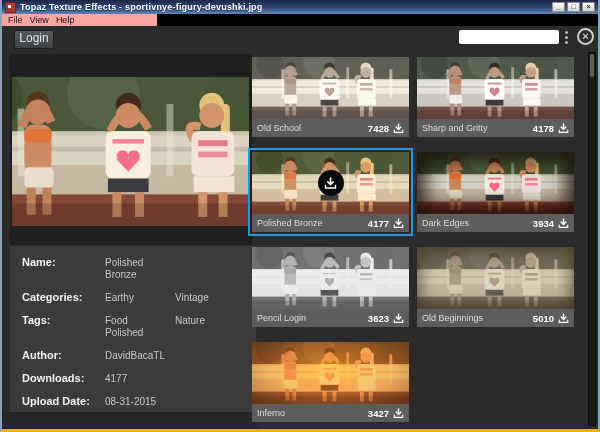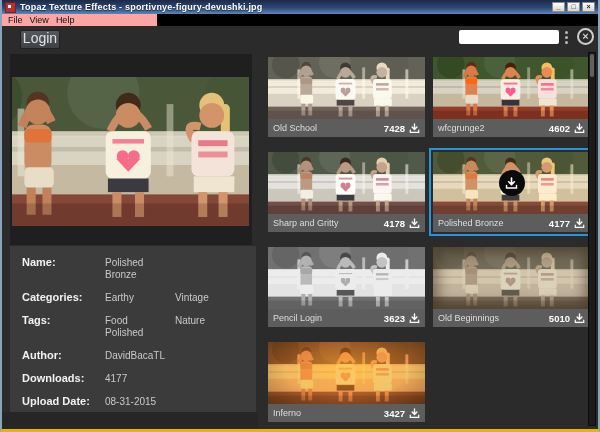--- a/index.html
+++ b/index.html
@@ -18,44 +18,44 @@
   .win-btns{margin-left:auto;display:flex;gap:2px;}
   .win-btn{width:13px;height:10px;background:linear-gradient(#fdfdfd,#d9d6cf);border:1px solid #8a8a8a;
            font-size:7px;line-height:8px;text-align:center;color:#222;box-sizing:border-box;
            font-weight:bold;}
   
   .menubar{position:absolute;left:0;top:14px;width:100%;height:12px;background:#000;}
   .menubar-strip{position:absolute;left:0;top:0;width:155px;height:12px;background:#fca5a5;
                  display:flex;align-items:center;gap:0;padding-left:6px;box-sizing:border-box;}
   .menu-item{font-size:9px;color:#111;padding:0 7px 0 0;cursor:default;}
   
-  .login-btn{position:absolute;left:18px;top:30px;width:38px;height:17px;
+  .login-btn{position:absolute;left:12px;top:30px;width:38px;height:17px;
              background:linear-gradient(#55595e,#3e4247);border:1px solid #202020;border-radius:2px;
-             color:#e2e2e2;font-size:14px;text-align:center;line-height:15px;}
+             color:#e2e2e2;font-size:12px;text-align:center;line-height:15px;}
   .search-box{position:absolute;left:457px;top:30px;width:100px;height:14px;border:none;border-radius:2px;
               background:#fff;font-size:10px;padding:0 4px;box-sizing:border-box;color:#222;}
   .dots-icon{position:absolute;left:563px;top:31px;width:4px;height:13px;display:flex;
              flex-direction:column;justify-content:space-between;}
   .dots-icon i{width:3px;height:3px;border-radius:50%;background:#b9b9b9;display:block;}
   .panel-close{position:absolute;left:575px;top:28px;width:17px;height:17px;border:2px solid #cfcfcf;
                border-radius:50%;box-sizing:border-box;color:#cfcfcf;font-size:11px;font-weight:bold;
                text-align:center;line-height:12px;}
   
   .preview-wrap{position:absolute;left:8px;top:54px;width:242px;height:191px;background:#1f1f1f;}
   .preview-img{position:absolute;left:2px;top:23px;width:237px;height:149px;overflow:hidden;background:#333;}
   .preview-img svg{width:100%;height:100%;display:block;filter:saturate(1.2) sepia(.12) contrast(1.02);}
   .details-panel{position:absolute;left:8px;top:246px;width:246px;height:166px;background:#3b3b3b;
                  padding:10px 0 0 12px;box-sizing:border-box;}
   .drow{display:flex;margin-bottom:10px;align-items:flex-start;}
   .dlabel{width:83px;flex:0 0 auto;color:#f1f1f1;font-weight:bold;font-size:11px;}
   .dcol{width:70px;flex:0 0 auto;color:#c9c9c9;font-size:10px;padding-top:1px;}
   .dline{display:block;line-height:12px;}
   .below-details{position:absolute;left:0px;top:412px;width:256px;height:17px;background:#262626;}
   
-  .effects-grid{position:absolute;left:266px;top:57px;width:322px;height:312px;
+  .effects-grid{position:absolute;left:250px;top:57px;width:322px;height:312px;
                 display:grid;grid-template-columns:157px 157px;grid-auto-rows:80px;
                 column-gap:8px;row-gap:15px;}
   .card{position:relative;background:#3f3f3f;box-sizing:border-box;}
   .card.selected{outline:2px solid #2795d9;outline-offset:2px;}
   .thumb{position:relative;width:100%;height:62px;overflow:hidden;background:#2a2a2a;}
   .thumb svg.ph{width:100%;height:100%;display:block;}
   .thumb:after{content:"";position:absolute;inset:0;pointer-events:none;}
   .label-bar{position:relative;height:18px;background:#5d5d5d;display:flex;align-items:center;
              padding:0 5px;gap:4px;}
   .ename{font-size:9px;color:#dedede;white-space:nowrap;overflow:hidden;}
@@ -238,35 +238,20 @@
 
     </div>
     <div class="label-bar">
       <span class="ename">Old School</span>
       <span class="ecount">7428</span>
       <svg class="dl-ic">
             <use href="#dl-arrow"></use>
           </svg>
     </div>
   </div>
-      <div class="card fx-wfcgrunge2">
-    <div class="thumb">
-      <svg class="ph">
-            <use href="#photo-scene"></use>
-          </svg>
-
-    </div>
-    <div class="label-bar">
-      <span class="ename">wfcgrunge2</span>
-      <span class="ecount">4602</span>
-      <svg class="dl-ic">
-            <use href="#dl-arrow"></use>
-          </svg>
-    </div>
-  </div>
       <div class="card fx-sharp-gritty">
     <div class="thumb">
       <svg class="ph">
             <use href="#photo-scene"></use>
           </svg>
 
     </div>
     <div class="label-bar">
       <span class="ename">Sharp and Gritty</span>
       <span class="ecount">4178</span>
@@ -287,20 +272,35 @@
       </div>
     </div>
     <div class="label-bar">
       <span class="ename">Polished Bronze</span>
       <span class="ecount">4177</span>
       <svg class="dl-ic">
             <use href="#dl-arrow"></use>
           </svg>
     </div>
   </div>
+      <div class="card fx-dark-edges">
+    <div class="thumb">
+      <svg class="ph">
+            <use href="#photo-scene"></use>
+          </svg>
+
+    </div>
+    <div class="label-bar">
+      <span class="ename">Dark Edges</span>
+      <span class="ecount">3934</span>
+      <svg class="dl-ic">
+            <use href="#dl-arrow"></use>
+          </svg>
+    </div>
+  </div>
       <div class="card fx-pencil-sketch">
     <div class="thumb">
       <svg class="ph">
             <use href="#photo-scene"></use>
           </svg>
 
     </div>
     <div class="label-bar">
       <span class="ename">Pencil Login</span>
       <span class="ecount">3623</span>

